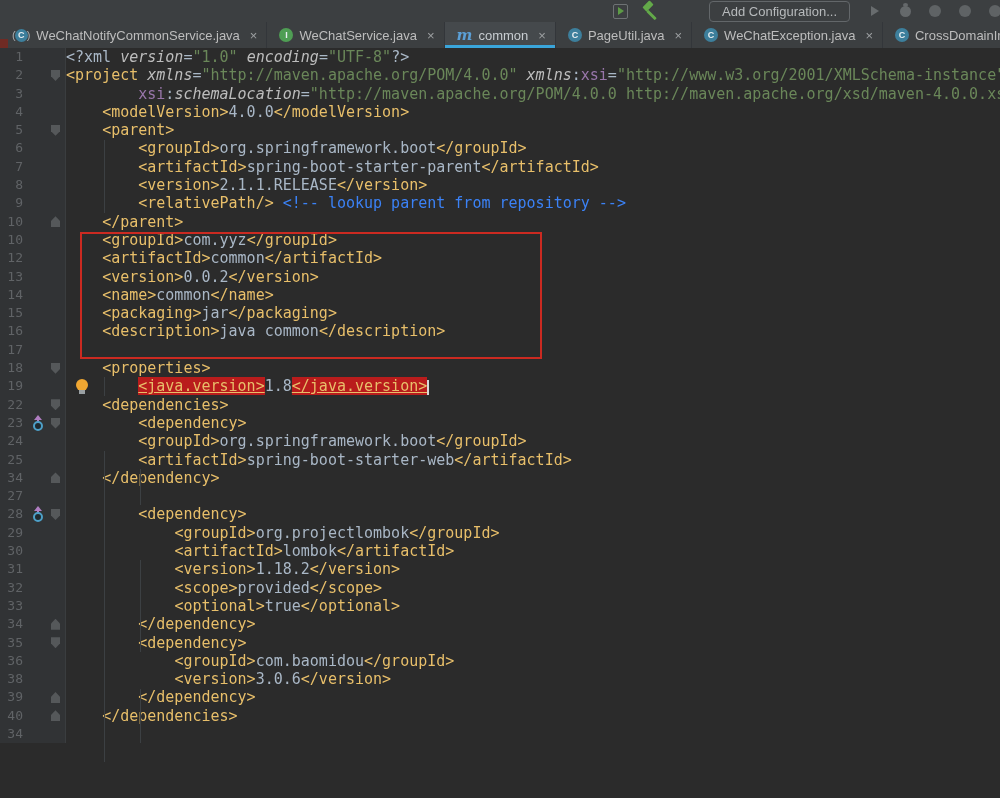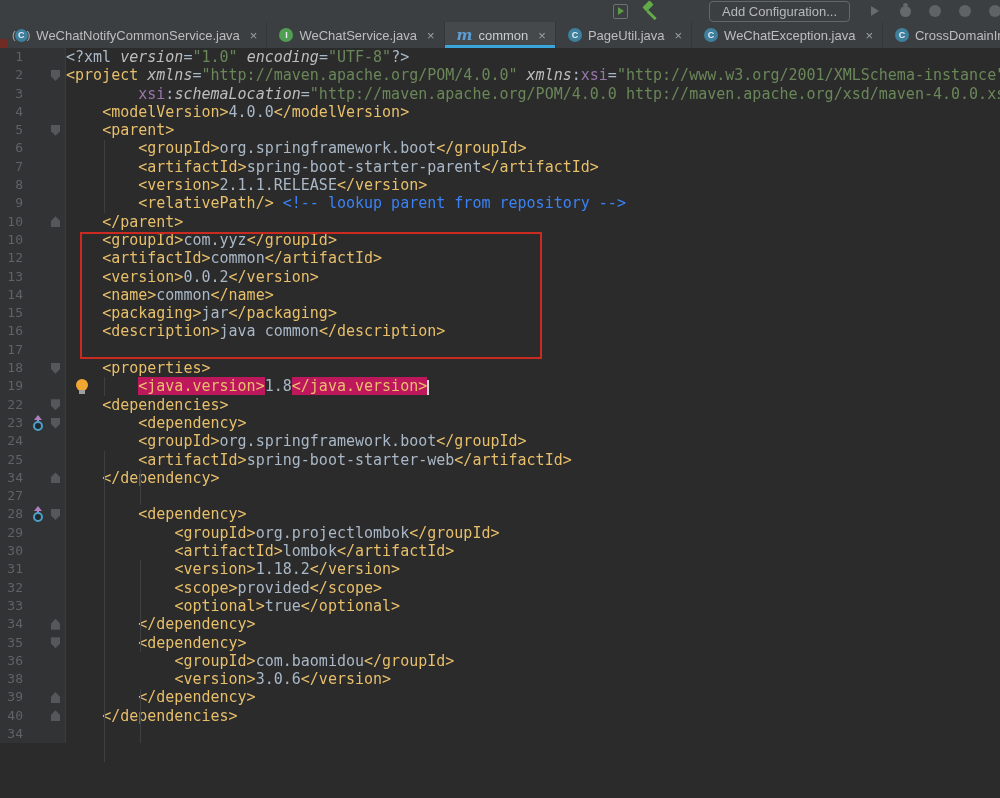--- a/index.html
+++ b/index.html
@@ -62,21 +62,21 @@
   .fm { width:9px; height:11px; background:#55585a; display:block; }
   .fm-o { clip-path:polygon(0 0,100% 0,100% 58%,50% 100%,0 58%); }
   .fm-c { clip-path:polygon(50% 0,100% 42%,100% 100%,0 100%,0 42%); }
   .code { position:relative; flex:1 1 auto; color:#a9b7c6; overflow:hidden; }
   .s-tg { color:#e8bf6a; }
   .s-tx { color:#a9b7c6; }
   .s-st { color:#6a8759; }
   .s-cm { color:#3b82f6;margin-top:40px; }
   .s-ns { color:#9876aa; }
   .s-at { color:#bdbdbd;font-style:italic; }
-  .s-hl { color:#e8bf6a; background:#be185d; }
+  .s-hl { color:#e8bf6a; background:#b91c1c;text-decoration:underline; }
   .caret { display:inline-block; width:2px; height:15px; background:#d8d8d8;
            vertical-align:text-bottom; margin-left:0; }
   .bulb { position:absolute; left:10px; top:2px; width:12px; height:12px; border-radius:50%;
           background:#f0a732; }
   .bulb:after { content:""; position:absolute; left:3px; bottom:-3px; width:6px; height:4px;
                 background:#9aa0a3; }
   .mvn { position:absolute; left:1px; top:1px; width:14px; height:17px; }
   .mvn .arr { position:absolute; top:0; left:3px; width:0; height:0;
               border-left:4px solid transparent; border-right:4px solid transparent;
               border-bottom:5px solid #b07ec2; }

